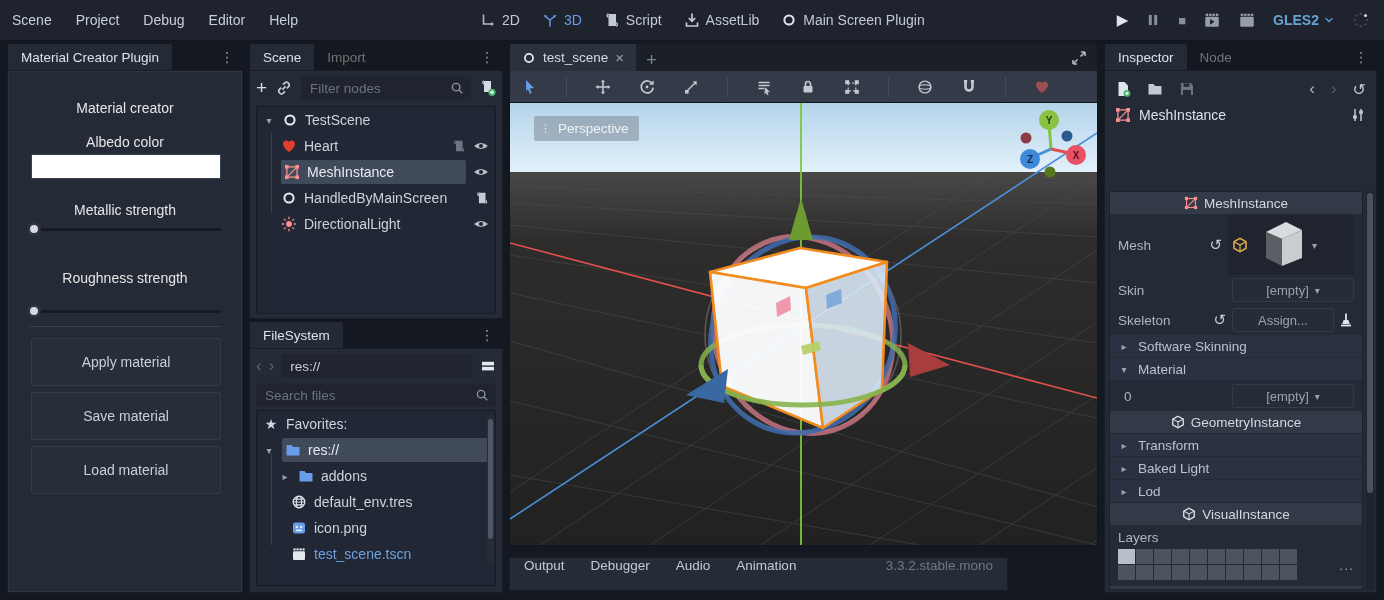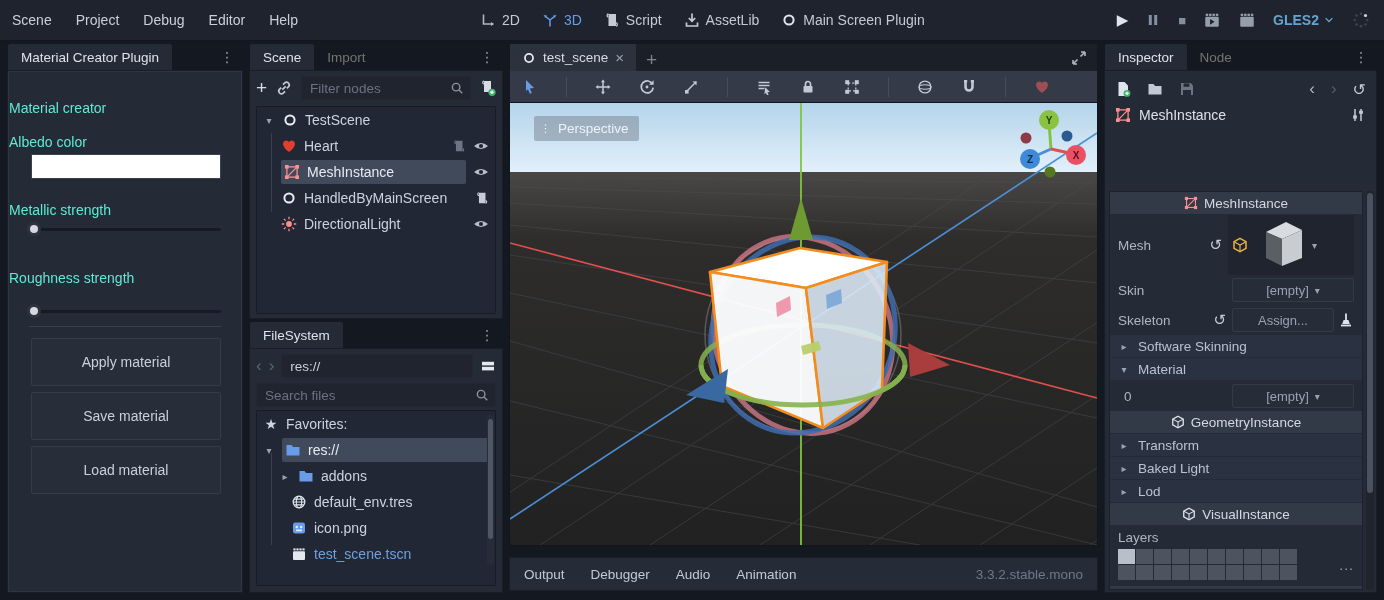--- a/index.html
+++ b/index.html
@@ -32,21 +32,21 @@
   .panelbody{background:#252b36;box-shadow:0 0 0 1px #191d26;position:relative}
   .well{background:#212734;border:1px solid #171b24;border-radius:1px}
   .field{background:#1f242e;border:1px solid #30374433;border-radius:2px;display:flex;align-items:center;padding:0 6px;gap:6px}
   .field input{background:transparent;border:0;outline:0;color:#c9d0dc;font-family:"Liberation Sans",sans-serif;font-size:13.5px;width:100%}
   .field input::placeholder{color:#6b7382}
   .btn{background:#272d39;border:1px solid #343b49;border-radius:2px;
        display:flex;align-items:center;justify-content:center;color:#c9d0dc}
   
   #dock-left{left:8px;top:44px;width:234px;height:548px}
   #dock-left .panelbody{height:521px;border:1px solid #2e3544;box-sizing:border-box}
-  .lp-center{ text-align:left;color:#5eead4}
+  .lp-center{ text-align:center;color:#e5e5e5}
   .slider{position:relative;height:14px}
   .slider .track{position:absolute;left:0;right:0;top:6px;height:3px;background:#161a22;border-radius:2px}
   .slider .grab{position:absolute;left:-2px;top:0;width:14px;height:14px;border-radius:50%;
                 background:#d6dae0;border:3px solid #2d3440;box-sizing:border-box}
   
   .trow{height:26px;display:flex;align-items:center;gap:7px;padding:0 6px;position:relative}
   .texp{width:12px;color:#9aa2b0;font-size:10px;text-align:center;flex:none}
   .tlabel{white-space:nowrap;font-size:14px}
   .selwrap{display:flex;align-items:center;gap:7px;flex:1 1 auto;height:24px;border-radius:2px;padding:0 3px}
   .selwrap.selected{background:#414a5b}
@@ -55,22 +55,22 @@
   #center{left:510px;top:44px;width:587px;height:556px}
   #vp-tabbar{position:absolute;left:0;top:0;width:587px;height:27px;background:#1b2028;display:flex;align-items:flex-end}
   .scene-tab{height:27px;display:flex;align-items:center;gap:7px;padding:0 12px;background:#2b313d;color:#d6dbe4;font-size:13.5px}
   #vp-toolbar{position:absolute;left:0;top:27px;width:587px;height:32px;background:#343a47;
               display:flex;align-items:center;gap:28px;padding:0 12px;box-sizing:border-box}
   .tsep{width:1px;height:20px;background:#454c5a;flex:none}
   .menu-txt{color:#ccd3de;font-size:13.5px;padding:0 2px}
   #viewport{position:absolute;left:0;top:59px;width:587px;height:442px;background:#242424;outline:1px solid #11151c}
   #persp-btn{position:absolute;left:24px;top:13px;height:25px;padding:0 10px 0 6px;display:flex;align-items:center;gap:6px;
              background:rgba(125,137,150,.55);border-radius:2px;color:#eef3f8;font-size:13.5px}
-  #bottombar{position:absolute;left:0;top:514px;width:587px;height:32px;background:#262c37;
-             display:flex;align-items:center;gap:26px;padding:0 14px;box-sizing:border-box;box-shadow:0 0 0 1px #191d26}
+  #bottombar{position:absolute;left:0;top:514px;width:497px;height:32px;background:#262c37;
+             display:flex;align-items:flex-start;gap:26px;padding:0 14px;box-sizing:border-box;box-shadow:0 0 0 1px #191d26}
   #bottombar .bitem{color:#c3cad6;font-size:13.5px}
   #bottombar .ver{margin-left:auto;color:#707888;font-size:13.5px}
   
   #dock-insp{left:1105px;top:44px;width:271px;height:548px}
   #dock-insp .panelbody{height:521px}
   .insp-scroll{position:absolute;left:4px;top:120px;width:252px;bottom:2px;overflow:hidden;
                border:1px solid #1c212b;background:#252b36}
   .r-sec{height:22px;background:#323947;display:flex;align-items:center;justify-content:center;gap:6px;
          color:#d3d9e3;font-size:13.5px;margin-bottom:1px}
   .r-grp{height:22px;display:flex;align-items:center;gap:8px;background:#2a3140;color:#bac2d0;

